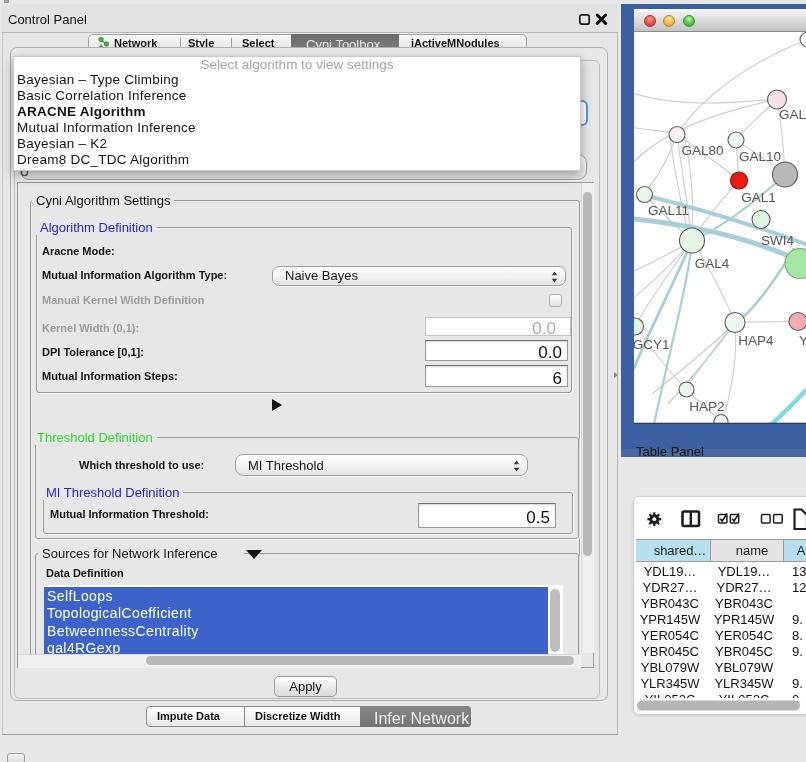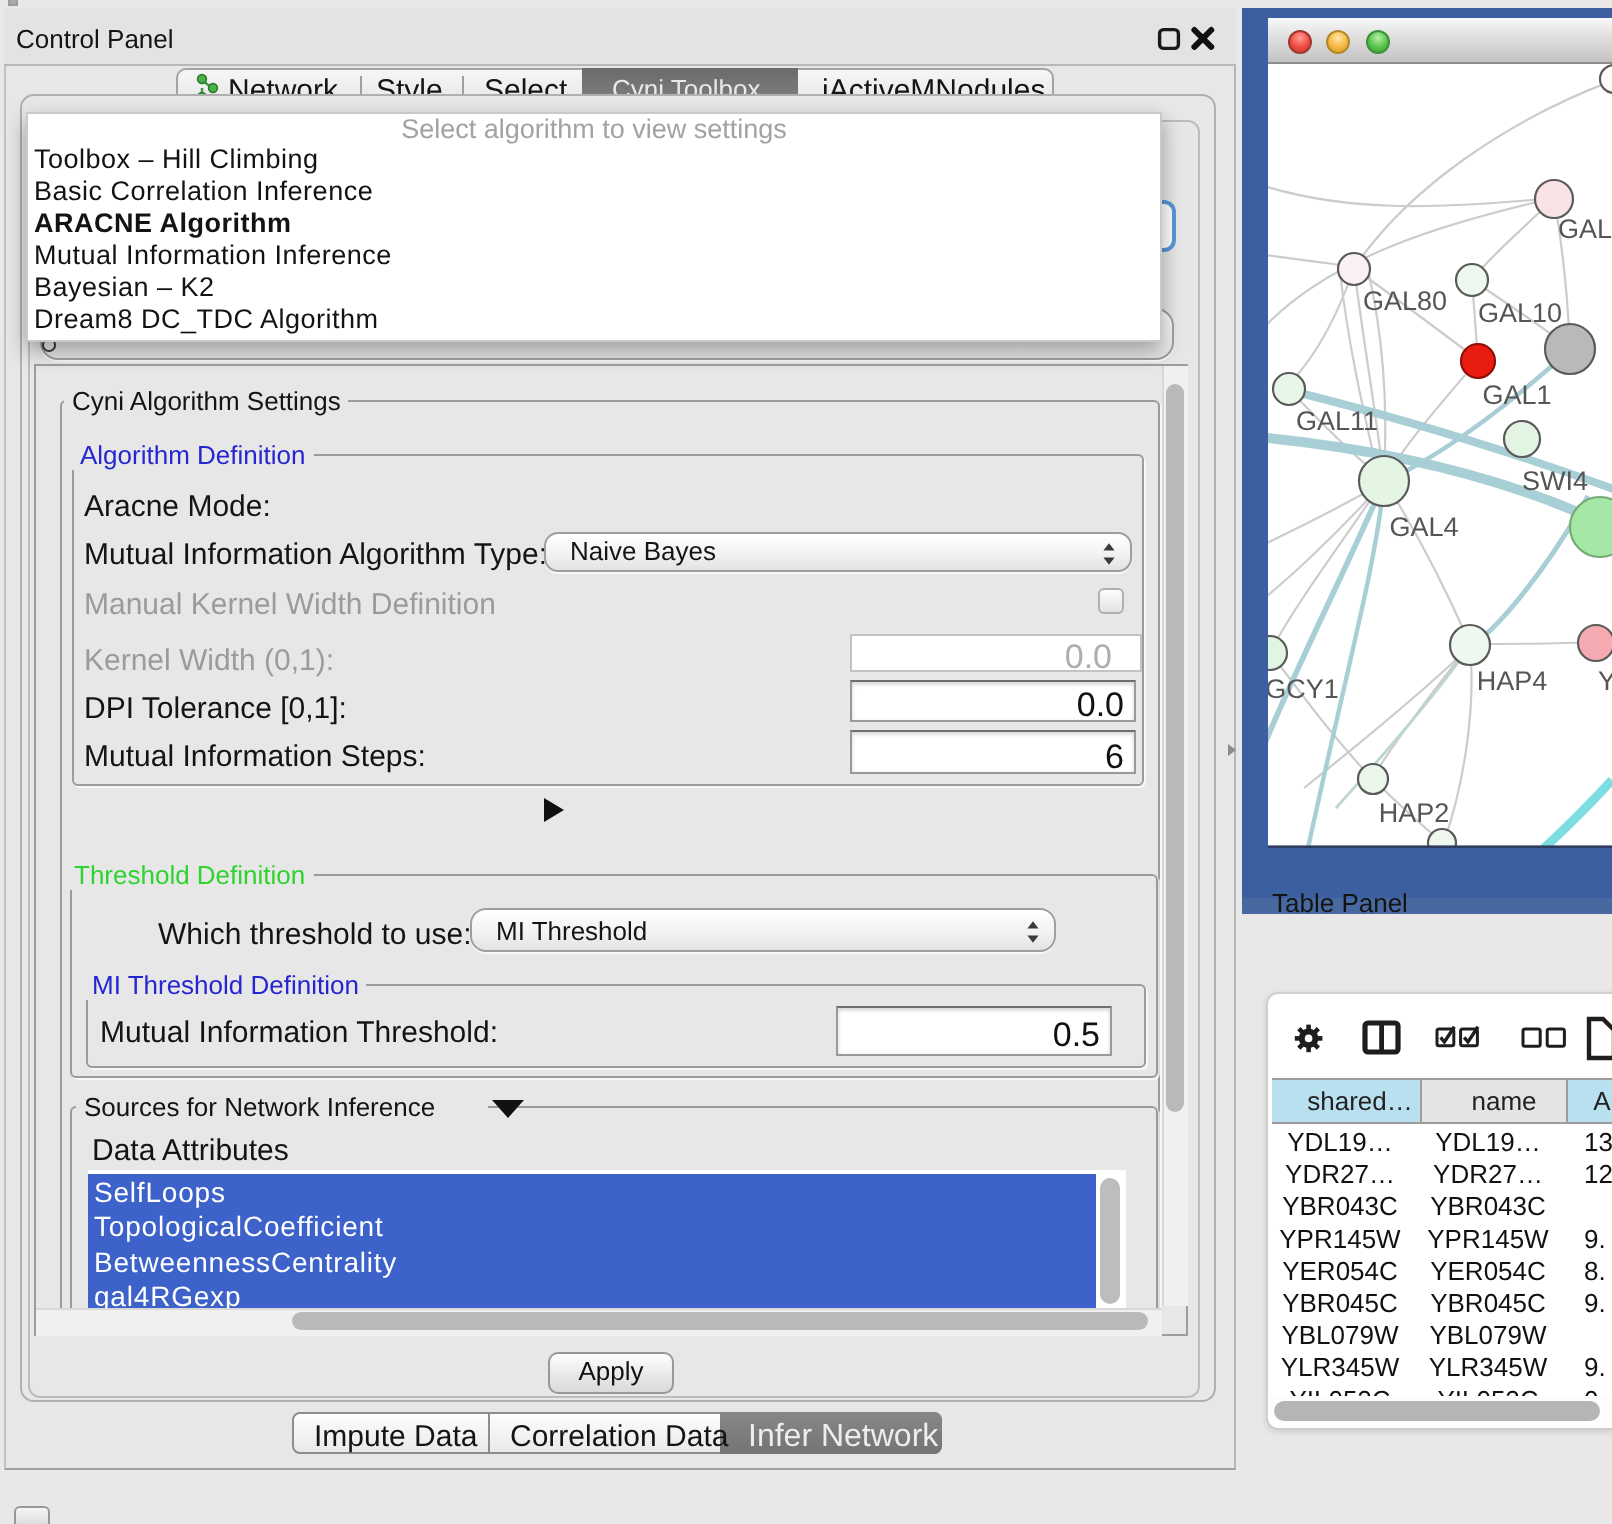--- a/index.html
+++ b/index.html
@@ -1,16 +1,16 @@
 <!DOCTYPE html>
 <html><head><meta charset="utf-8"><style>
 html,body{margin:0;padding:0}
 body{width:806px;height:762px;position:relative;background:#e8e8e8;font-family:"Liberation Sans",sans-serif;overflow:hidden}
 .a{position:absolute}
-.bl{font-weight:normal;font-size:15px;color:#141414;white-space:nowrap}
+.bl{font-weight:bold;font-size:11px;color:#141414;white-space:nowrap}
 .pl{font-size:13px;color:#141414;white-space:nowrap}
 .ppl{font-size:13.5px;letter-spacing:.25px;color:#131313;white-space:nowrap}
 .dis{color:#9b9b9b}
 .combo{border:1px solid #9f9f9f;border-radius:4px;background:linear-gradient(#ffffff,#f2f2f2 55%,#e3e3e3);box-shadow:0 1px 0 rgba(255,255,255,.7)}
 .ctext{position:absolute;left:12px;top:2px;font-size:13px;color:#141414;white-space:nowrap}
 .tf{background:#fff;border:1px solid #9a9a9a;border-top-color:#6f6f6f;box-shadow:inset 0 1px 2px rgba(0,0,0,.18);font-size:17px;color:#111;text-align:right}
 .grp{border:1px solid #9b9b9b;border-radius:3px;box-shadow:1px 1px 0 rgba(255,255,255,.65)}
 .glab{position:absolute;background:#e7e7e7;padding:0 4px;font-size:13px;white-space:nowrap}
 .spin{position:absolute;right:7px}
 </style></head><body>
@@ -94,45 +94,45 @@
       </svg>
  </div>
  <div class="a grp" style="left:25px;top:309px;width:528px;height:40px"></div>
  <div class="a glab" style="left:24px;top:302px;color:#2525d2">MI Threshold Definition</div>
  <div class="a bl" style="left:32px;top:325px">Mutual Information Threshold:</div>
  <div class="a tf" style="left:400px;top:320px;width:138px;height:25px;box-sizing:border-box;padding:4px 5px 0 0">0.5</div>
 
  <div class="a grp" style="left:17px;top:370px;width:542px;height:290px"></div>
  <div class="a glab pl" style="left:20px;top:363px;padding-right:26px">Sources for Network Inference</div>
  <div class="a" style="left:228px;top:367px;width:0;height:0;border-left:8px solid transparent;border-right:8px solid transparent;border-top:9px solid #111"></div>
- <div class="a bl" style="left:28px;top:384px">Data Attributes</div>
+ <div class="a bl" style="left:28px;top:384px">Data Definition</div>
  <div class="a" style="left:26px;top:402px;width:519px;height:70px;background:#fff"></div>
  <div class="a" style="left:26px;top:404.4px;width:504px;height:67.6px;background:#3d62c9"></div>
  <div class="a" style="left:29px;top:404.6px;font-size:14px;letter-spacing:.4px;color:#fff;line-height:17.6px;white-space:nowrap">SelfLoops<br>TopologicalCoefficient<br>BetweennessCentrality<br>gal4RGexp</div>
  <div class="a" style="left:532px;top:406px;width:10px;height:63px;background:#bdbdbd;border-radius:5px"></div>
 </div>
 
 <div class="a" style="left:20.5px;top:169px;width:5px;height:4.5px;border:1.4px solid #3a3a3a;border-top-color:transparent;border-radius:50%"></div>
 
 <div class="a" style="left:13px;top:56px;width:568px;height:115px;background:#fff;border:1px solid #c9c9c9;box-shadow:0 4px 10px rgba(0,0,0,.35);box-sizing:border-box"></div>
 <div class="a" style="left:13px;top:57px;width:568px;height:15px;font-size:13.5px;color:#a2a2a2;text-align:center;white-space:nowrap">Select algorithm to view settings</div>
-<div class="a ppl" style="left:17px;top:72px">Toolbox – Hill Climbing</div>
+<div class="a ppl" style="left:17px;top:72px">Bayesian – Type Climbing</div>
 <div class="a ppl" style="left:17px;top:88px">Basic Correlation Inference</div>
 <div class="a ppl" style="left:17px;top:104px;font-weight:bold">ARACNE Algorithm</div>
 <div class="a ppl" style="left:17px;top:120px">Mutual Information Inference</div>
 <div class="a ppl" style="left:17px;top:136px">Bayesian – K2</div>
 <div class="a ppl" style="left:17px;top:152px">Dream8 DC_TDC Algorithm</div>
 
 <div class="a" style="left:274px;top:676px;width:63px;height:21px;border:1px solid #989898;border-radius:5px;background:linear-gradient(#ffffff,#e8e8e8 55%,#dadada);box-sizing:border-box;text-align:center"><span style="font-size:13px;color:#111;line-height:18px">Apply</span></div>
 
 <div class="a" style="left:146px;top:706px;width:325px;height:21px;border:1px solid #8d8d8d;border-radius:4px;background:linear-gradient(#fdfdfd,#e9e9e9);box-sizing:border-box"></div>
 <div class="a" style="left:360px;top:706px;width:111px;height:21px;background:linear-gradient(#878787,#747474);border-radius:0 4px 4px 0"></div>
 <div class="a" style="left:244px;top:706px;width:1px;height:21px;background:#8d8d8d"></div>
 <div class="a bl" style="left:157px;top:710px">Impute Data</div>
-<div class="a bl" style="left:255px;top:710px">Correlation Data</div>
+<div class="a bl" style="left:255px;top:710px">Discretize Width</div>
 <div class="a" style="left:374px;top:710px;font-size:16px;color:#ededed;white-space:nowrap">Infer Network</div>
 
 <div class="a" style="left:614px;top:372px;width:0;height:0;border-top:3px solid transparent;border-bottom:3px solid transparent;border-left:4px solid #8a8a8a"></div>
 
 <div class="a" style="left:621px;top:4px;width:185px;height:453px;background:#3b5fa0"></div>
 <div class="a" style="left:621px;top:449px;width:185px;height:8px;background:#47699f"></div>
 <div class="a" style="left:634px;top:9px;width:172px;height:23px;background:linear-gradient(#f8f8f8,#dedede 45%,#c3c3c3);border-bottom:1px solid #8d8d8d;box-sizing:border-box"></div>
 <div class="a" style="left:644px;top:15px;width:12px;height:12px;border-radius:50%;background:radial-gradient(circle at 50% 30%,#ff9d96 0%,#ee4b40 55%,#c33a30 100%);border:1px solid #a03830;box-sizing:border-box"></div>
 <div class="a" style="left:663px;top:15px;width:12px;height:12px;border-radius:50%;background:radial-gradient(circle at 50% 30%,#ffe9a8 0%,#f6b63e 55%,#d29a2f 100%);border:1px solid #b08a28;box-sizing:border-box"></div>
 <div class="a" style="left:683px;top:15px;width:12px;height:12px;border-radius:50%;background:radial-gradient(circle at 50% 30%,#b8f0a8 0%,#55c24a 55%,#3f9e3a 100%);border:1px solid #3d8f38;box-sizing:border-box"></div>

